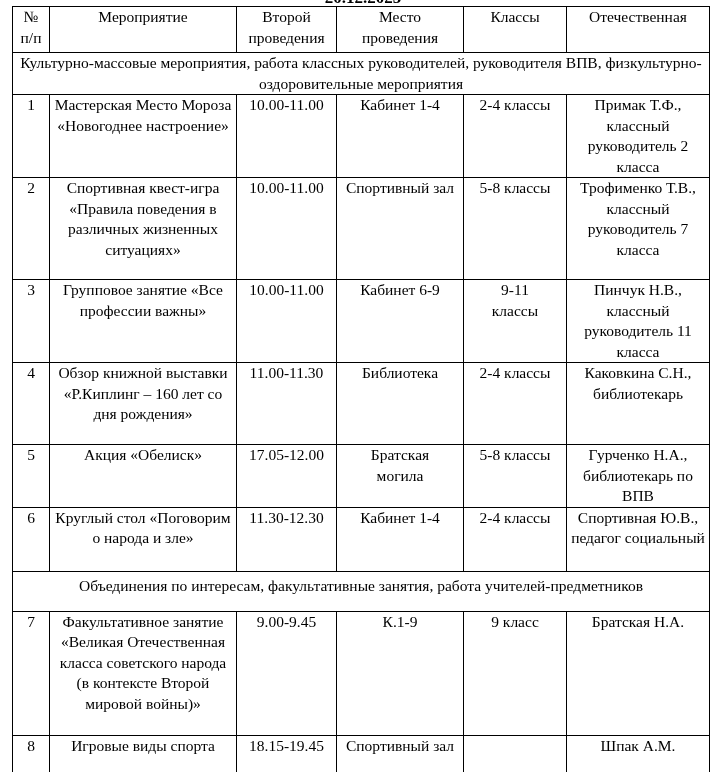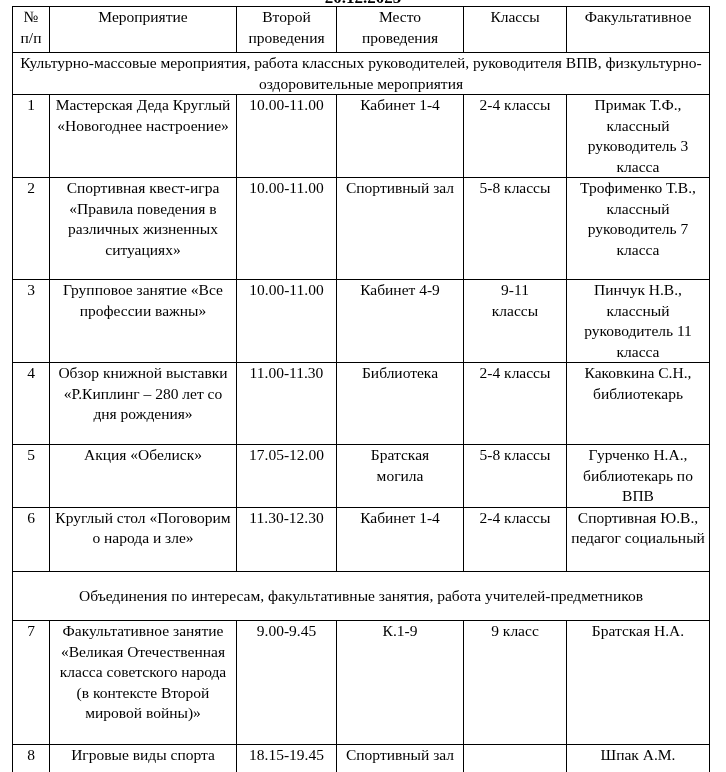--- a/index.html
+++ b/index.html
@@ -29,54 +29,54 @@
     <col style="width:103px">
     <col style="width:143px">
   </colgroup>
   <tbody>
       <tr style="height:46px">
     <th><span>№</span><br><span>п/п</span></th>
     <th>Мероприятие</th>
     <th><span>Второй</span><br><span>проведения</span></th>
     <th><span>Место</span><br><span>проведения</span></th>
     <th>Классы</th>
-    <th>Факультативное</th>
+    <th>Отечественная</th>
   </tr>
 
   <tr class="section" style="height:40px">
     <td colspan="6">Культурно-массовые мероприятия, работа классных руководителей, руководителя ВПВ, физкультурно-оздоровительные мероприятия</td>
   </tr>
 
   <tr style="height:78px">
     <td>1</td>
-    <td>Мастерская Деда Круглый «Новогоднее настроение»</td>
+    <td>Мастерская Место Мороза «Новогоднее настроение»</td>
     <td>10.00-11.00</td>
     <td>Кабинет 1-4</td>
     <td>2-4 классы</td>
-    <td>Примак Т.Ф., классный руководитель 3 класса</td>
+    <td>Примак Т.Ф., классный руководитель 2 класса</td>
   </tr>
   <tr style="height:102px">
     <td>2</td>
     <td>Спортивная квест-игра «Правила поведения в различных жизненных ситуациях»</td>
     <td>10.00-11.00</td>
     <td>Спортивный зал</td>
     <td>5-8 классы</td>
     <td>Трофименко Т.В., классный руководитель 7 класса</td>
   </tr>
   <tr style="height:80px">
     <td>3</td>
     <td>Групповое занятие «Все профессии важны»</td>
     <td>10.00-11.00</td>
-    <td>Кабинет 4-9</td>
+    <td>Кабинет 6-9</td>
     <td style="padding:0 14px">9-11 классы</td>
     <td>Пинчук Н.В., классный руководитель 11 класса</td>
   </tr>
   <tr style="height:82px">
     <td>4</td>
-    <td>Обзор книжной выставки «Р.Киплинг – 280 лет со дня рождения»</td>
+    <td>Обзор книжной выставки «Р.Киплинг – 160 лет со дня рождения»</td>
     <td>11.00-11.30</td>
     <td>Библиотека</td>
     <td>2-4 классы</td>
     <td>Каковкина С.Н., библиотекарь</td>
   </tr>
   <tr style="height:61px">
     <td>5</td>
     <td>Акция «Обелиск»</td>
     <td>17.05-12.00</td>
     <td style="padding:0 31px">Братская могила</td>
@@ -86,21 +86,21 @@
   <tr style="height:64px">
     <td>6</td>
     <td>Круглый стол «Поговорим о народа и зле»</td>
     <td>11.30-12.30</td>
     <td>Кабинет 1-4</td>
     <td>2-4 классы</td>
     <td>Спортивная Ю.В., педагог социальный</td>
   </tr>
 
   <tr class="section" style="height:40px">
-    <td colspan="6" style="padding:14px 60px">Объединения по интересам, факультативные занятия, работа учителей-предметников</td>
+    <td colspan="6" style="padding:4px 60px">Объединения по интересам, факультативные занятия, работа учителей-предметников</td>
   </tr>
 
   <tr class="mid" style="height:124px">
     <td class="num">7</td>
     <td>Факультативное занятие «Великая Отечественная класса советского народа (в контексте Второй мировой войны)»</td>
     <td>9.00-9.45</td>
     <td>К.1-9</td>
     <td>9 класс</td>
     <td>Братская Н.А.</td>
   </tr>

